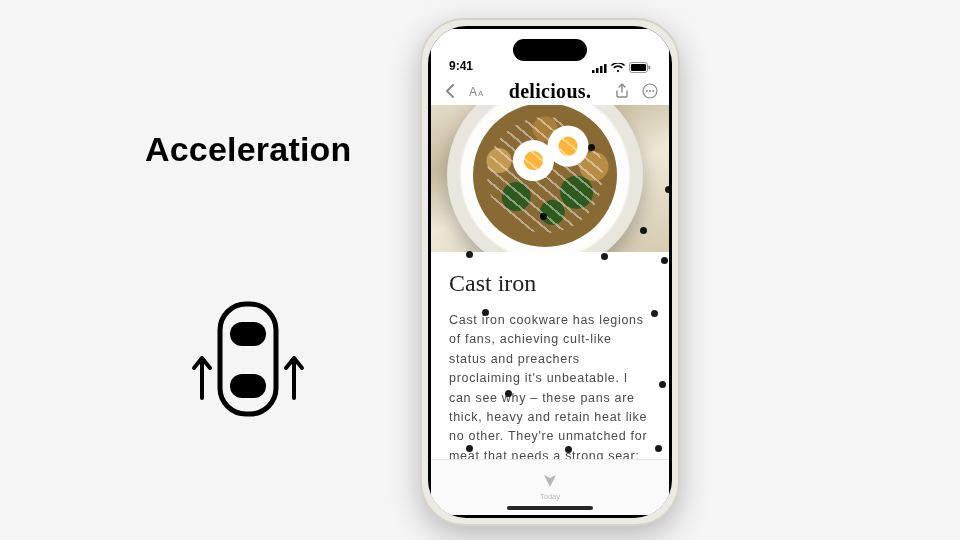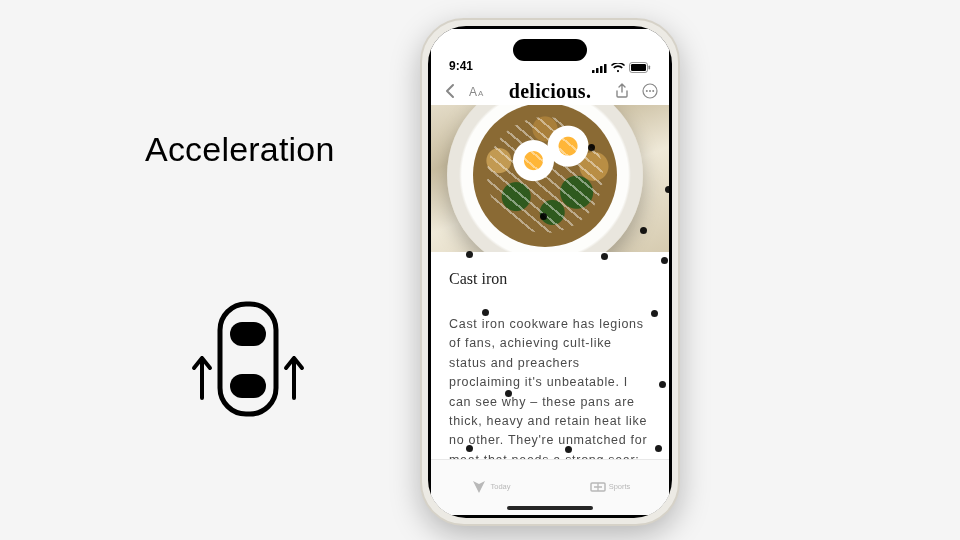--- a/index.html
+++ b/index.html
@@ -1,19 +1,19 @@
 <!DOCTYPE html>
 <html><head>
 <meta charset="utf-8">
 <style>
   html,body{margin:0;padding:0;width:960px;height:540px;background:#f5f5f5;font-family:-apple-system,BlinkMacSystemFont,"Helvetica Neue",Arial,sans-serif;overflow:hidden}
   .stage{position:relative;width:960px;height:540px}
 
   
-  .caption{position:absolute;left:145px;top:130px;font-size:34px;font-weight:400;letter-spacing:.2px;color:#000}
+  .caption{position:absolute;left:145px;top:130px;font-size:34px;font-weight:700;letter-spacing:.2px;color:#000}
 
   
   .car-wrap{position:absolute;left:178px;top:300px;width:140px;height:120px}
   .car-wrap svg{width:100%;height:100%}
 
   
   .phone{position:absolute;left:420px;top:18px;width:256px;height:504px;border-radius:44px;background:#eceae4;border:2px solid #d6d2c8;box-shadow:0 10px 30px rgba(0,0,0,.25)}
   .phone-inner{position:absolute;inset:6px;border-radius:38px;background:#000;overflow:hidden}
   .screen{position:absolute;inset:3px;border-radius:13px;background:#fff;overflow:hidden;display:flex;flex-direction:column}
   .notch{position:absolute;top:10px;left:50%;transform:translateX(-50%);width:74px;height:22px;background:#000;border-radius:12px;z-index:50}
@@ -39,26 +39,26 @@
      radial-gradient(circle at 55% 76%,#2f5a1e 0 12px,transparent 13px),
      radial-gradient(circle at 18% 40%,#c29a52 0 12px,transparent 13px),
      radial-gradient(circle at 84% 44%,#b98e44 0 14px,transparent 15px),
      radial-gradient(circle at 50% 18%,#a97f3a 0 12px,transparent 13px),
      #8a6a34}
   .sauce{position:absolute;inset:40px;border-radius:50%;background:
      repeating-linear-gradient(40deg,rgba(255,255,255,.85) 0 2px,transparent 2px 10px);mix-blend-mode:screen;opacity:.5}
 
   
   .article{flex:1;padding:14px 18px 0;overflow:hidden}
-  .h1{font-family:Georgia,"Times New Roman",serif;font-size:16px;font-weight:400;margin:4px 0 27px;color:#222}
+  .h1{font-family:Georgia,"Times New Roman",serif;font-size:24px;font-weight:400;margin:4px 0 14px;color:#222}
   .body{font-size:12.5px;line-height:1.55;letter-spacing:.7px;color:#4a4a4a;font-family:"Helvetica Neue",Arial,sans-serif}
 
   
   .tabbar{height:55px;display:flex;border-top:1px solid #e8e8e8;background:#fafafa}
-  .tab{flex:1;display:flex;align-items:center;justify-content:center;gap:2px;color:#b8b8b8;font-size:7.5px;padding-bottom:2px}
+  .tab{flex:1;display:flex;flex-direction:column;align-items:center;justify-content:center;gap:2px;color:#b8b8b8;font-size:7.5px;padding-bottom:2px}
   .tab.active{color:#ff2d55}
   .tab svg{width:18px;height:18px}
   .home-ind{position:absolute;bottom:5px;left:50%;transform:translateX(-50%);width:86px;height:4px;border-radius:3px;background:#000;opacity:.85}
 
   
   .dot{position:absolute;width:7px;height:7px;border-radius:50%;background:#000;opacity:.9;z-index:60}
 
   .icon-btn{display:flex;align-items:center;justify-content:center;width:18px;height:18px}
 </style>
 </head>
@@ -153,27 +153,20 @@
           <div class="body">Cast iron cookware has legions of fans, achieving cult-like status and preachers proclaiming it's unbeatable. I can see why – these pans are thick, heavy and retain heat like no other. They're unmatched for meat that needs a strong sear; hav-</div>
         </div>
 
         <div class="tabbar" id="tabbar">
             <div class="tab">
               <svg viewBox="0 0 18 18">
                 <path d="M3 3l6 12 6-12-6 3z" fill="currentColor"></path>
               </svg>
               <span>Today</span>
             </div>
-            <div class="tab">
-              <svg viewBox="0 0 18 18">
-                <rect x="2" y="5" width="14" height="8" rx="1" fill="none" stroke="currentColor" stroke-width="1.5"></rect>
-                <path d="M9 5v8M5 9h8" stroke="currentColor" stroke-width="1.3"></path>
-              </svg>
-              <span>Sports</span>
-            </div>
           </div>
 
         <div class="home-ind"></div>
       </div>
     </div>
   </div>
 
   <div id="dots">
       <div class="dot" style="left: 588px; top: 144px;"></div>
       <div class="dot" style="left: 665px; top: 186px;"></div>

